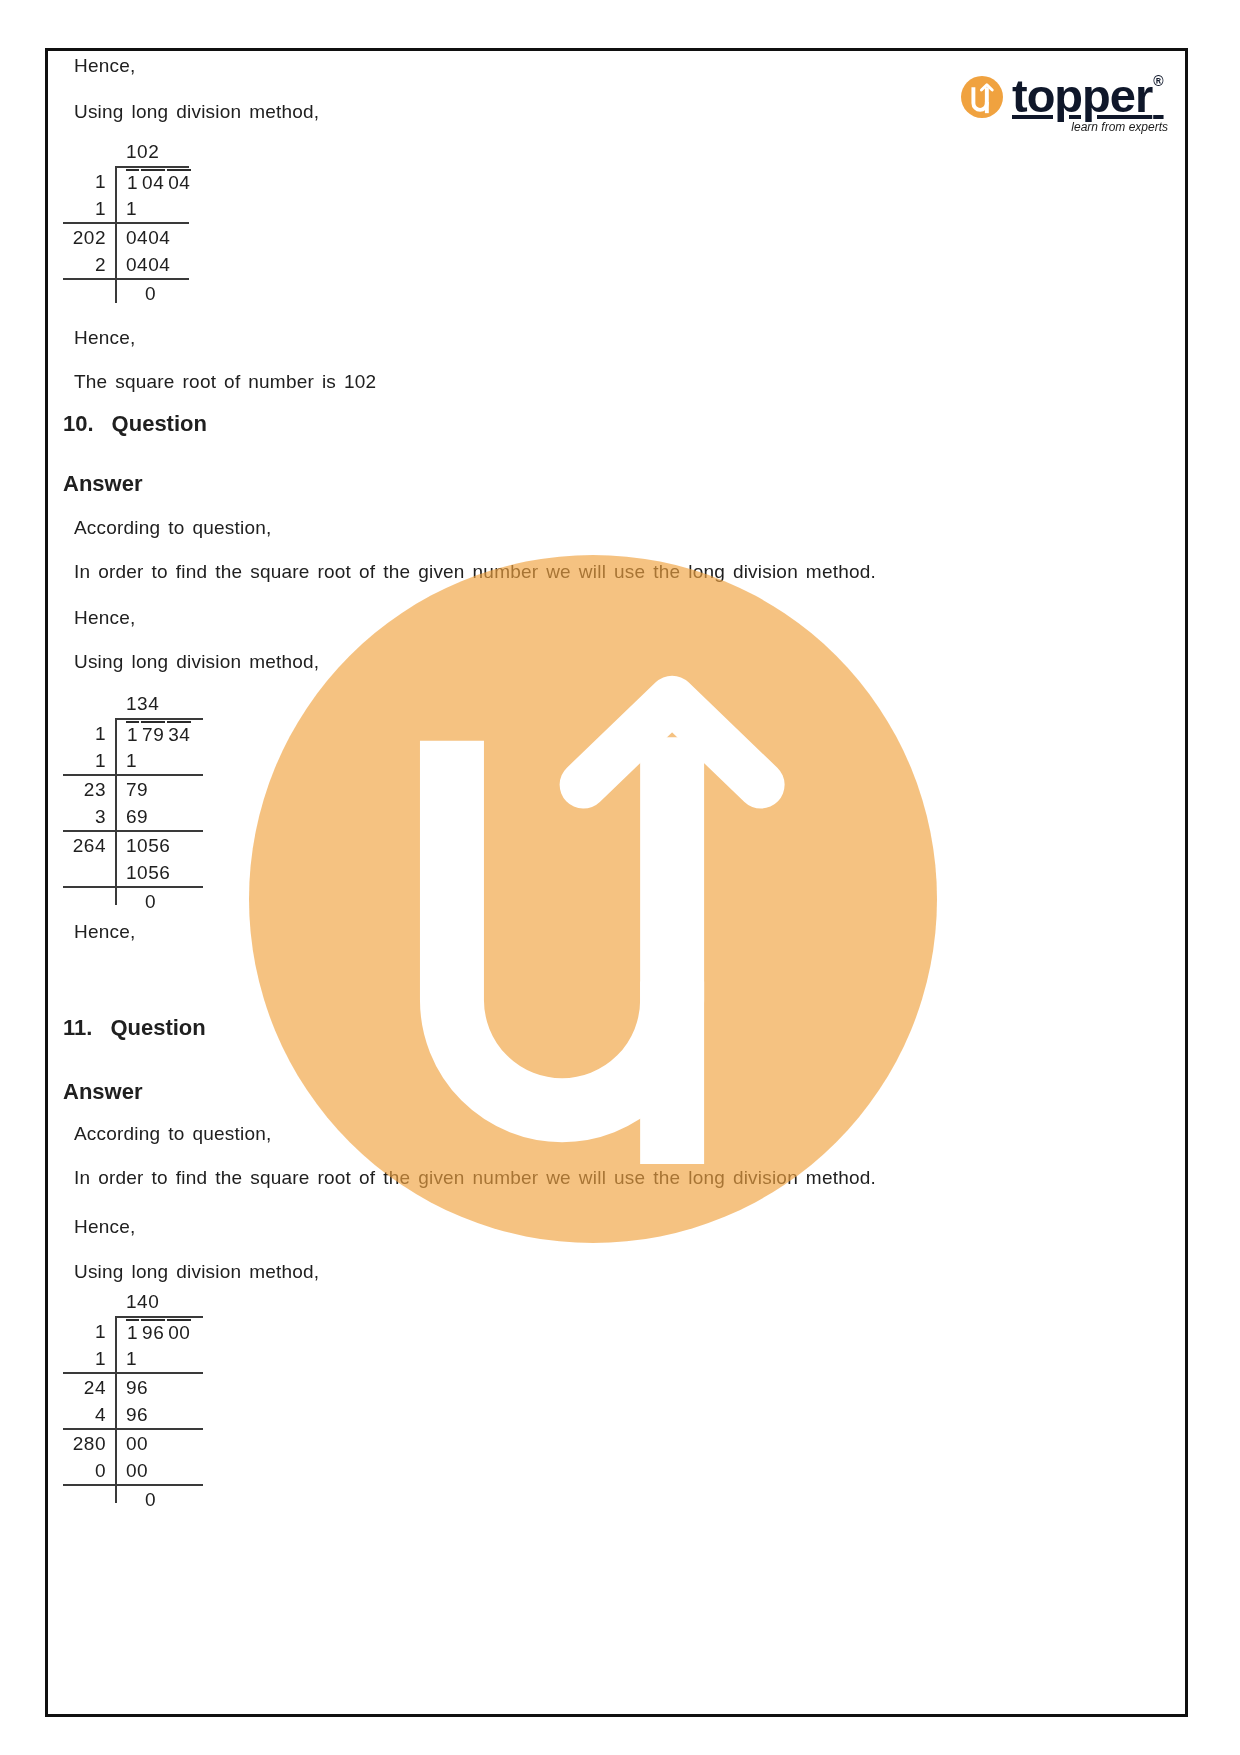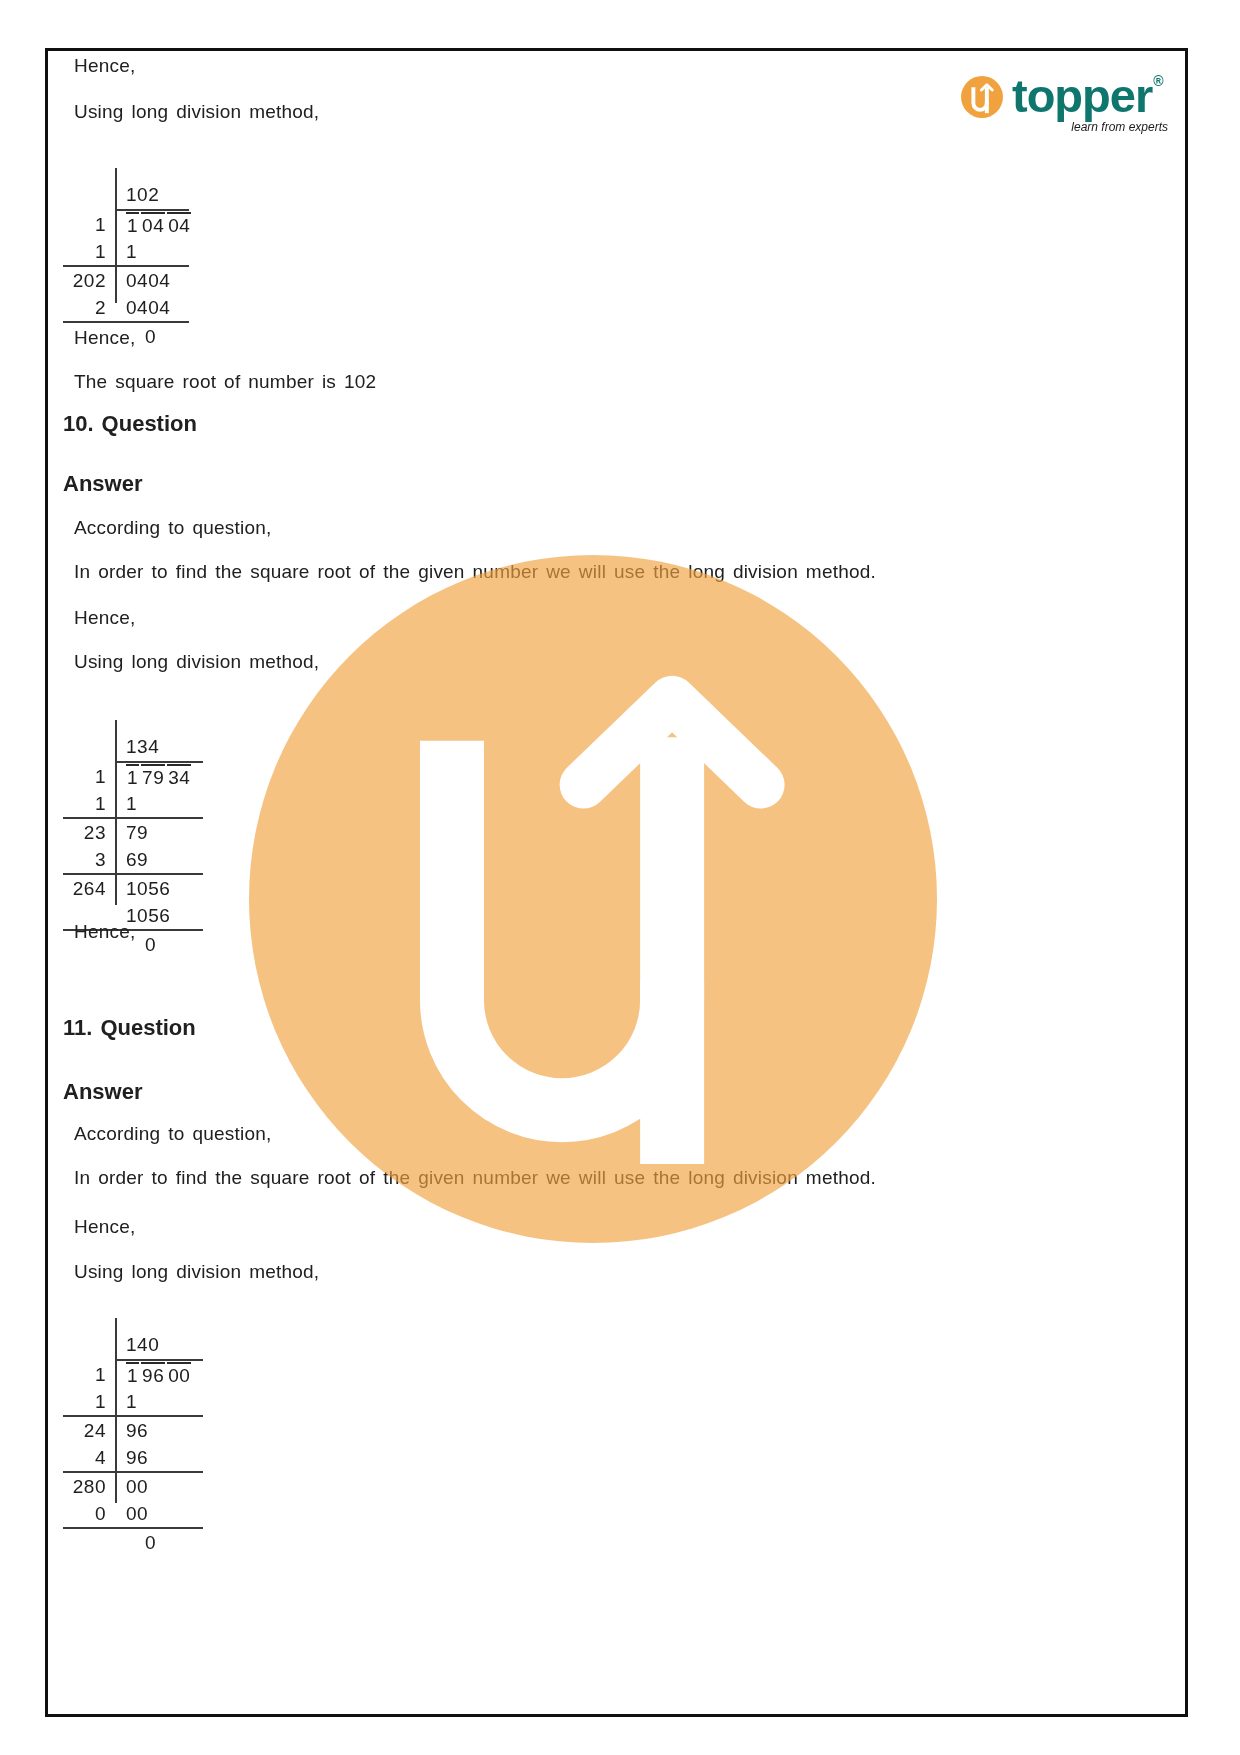--- a/index.html
+++ b/index.html
@@ -12,25 +12,25 @@
     border:3px solid #101010;box-sizing:border-box;
   }
   .para{
     position:absolute;left:74px;font-size:19px;line-height:28px;
     letter-spacing:.2px;word-spacing:2.5px;white-space:nowrap;
   }
   .head{
     position:absolute;left:63px;font-size:22px;font-weight:bold;line-height:28px;
     white-space:nowrap;
   }
-  .head .num{margin-right:8px;}
+  .head .num{margin-right:18px;}
   
   .dtable{position:absolute;left:63px;letter-spacing:.5px;}
   .drow{display:flex;height:27px;align-items:center;font-size:19px;}
-  .drow.q{height:30px;margin-top:43px;}
+  .drow.q{height:30px;}
   .lcell{width:52px;text-align:right;padding-right:9px;box-sizing:border-box;flex:none;}
   .rcell{padding-left:11px;box-sizing:border-box;flex:none;display:flex;align-items:center;}
   .w1 .rcell{width:74px;}
   .w2 .rcell{width:88px;}
   .qcell{border-bottom:2px solid #3a3a3a;align-self:stretch;}
   .rule{height:0;border-top:2px solid #3a3a3a;}
   .w1 .rule{width:126px;}
   .w2 .rule{width:140px;}
   .vbar{position:absolute;left:52px;width:2px;background:#3a3a3a;}
   .ov{border-top:2px solid #2a2a2a;padding:1px 1px 0 1px;margin-right:2px;}
@@ -38,21 +38,21 @@
   
   .watermark{
     position:absolute;left:249px;top:555px;width:688px;height:688px;
     opacity:.65;pointer-events:none;z-index:5;
   }
   
   .logo{position:absolute;left:956px;top:58px;width:214px;height:82px;}
   .logo-mark{position:absolute;left:5px;top:18px;width:42px;height:42px;}
   .word{
     position:absolute;left:56px;top:14px;font-size:47px;font-weight:bold;
-    letter-spacing:-1px;line-height:1;color:#0f766e;white-space:nowrap;
+    letter-spacing:-1px;line-height:1;color:#0f172a;white-space:nowrap;text-decoration:underline;
   }
   .reg{font-size:14px;vertical-align:26px;letter-spacing:0;margin-left:1px;}
   .tagline{
     position:absolute;right:2px;top:62px;font-size:12px;font-style:italic;
     font-family:Liberation Sans, sans-serif;color:#1b1b1b;white-space:nowrap;
   }
 </style>
 </head>
 <body>
 

